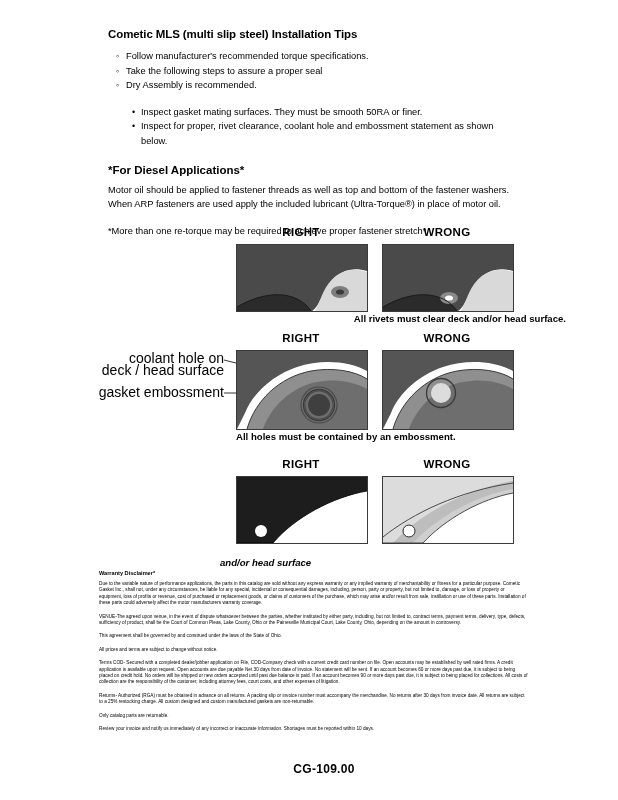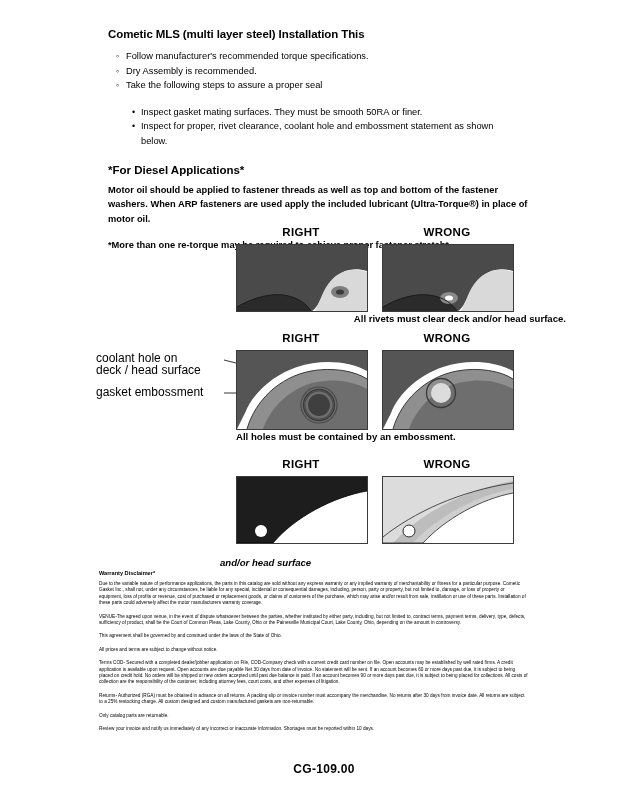--- a/index.html
+++ b/index.html
@@ -71,21 +71,20 @@
   }
   h2.subhead {
     font-size: 11.5px;
     font-weight: bold;
     margin: 16px 0 7px 0;
   }
   p.para {
     font-size: 9.3px;
     line-height: 14.3px;
     margin: 0 0 12px 0;
-    font-weight: bold;
   }
   p.para.last {
     margin-bottom: 0;
   }
 
   
   .figures {
     position: absolute;
     left: 0;
     top: 222px;
@@ -106,23 +105,23 @@
     font-weight: bold;
     line-height: 12.5px;
   }
   .panel {
     border: 1px solid #3a3a3a;
     background: #ffffff;
     overflow: hidden;
     position: relative;
   }
   .callout-text {
-    font-size: 12px;
+    font-size: 14px;
     line-height: 12px;
-    text-align: left;
+    text-align: right;
   }
   .wd {
     position: absolute;
   }
 
   
   .warranty {
     position: absolute;
     left: 99px;
     top: 570px;
@@ -151,26 +150,26 @@
     padding-left: 30px;
     box-sizing: border-box;
   }
 </style>
 </head>
 <body>
 
 <div class="page">
 
   <div class="content">
-    <h1 class="title">Cometic MLS (multi layer steel) Installation This</h1>
+    <h1 class="title">Cometic MLS (multi slip steel) Installation Tips</h1>
 
     <ul class="bullets">
       <li>Follow manufacturer's recommended torque specifications.</li>
+      <li>Take the following steps to assure a proper seal</li>
       <li>Dry Assembly is recommended.</li>
-      <li>Take the following steps to assure a proper seal</li>
     </ul>
 
     <ul class="sub">
       <li>Inspect gasket mating surfaces.  They must be smooth 50RA or finer.</li>
       <li>Inspect for proper, rivet clearance, coolant hole and embossment statement as shown below.</li>
     </ul>
 
     <h2 class="subhead">*For Diesel Applications*</h2>
     <p class="para">Motor oil should be applied to fastener threads as well as top and bottom of the fastener washers. When ARP fasteners are used apply the included lubricant (Ultra-Torque®) in place of motor oil.</p>
     <p class="para last">*More than one re-torque may be required to achieve proper fastener stretch*</p>

